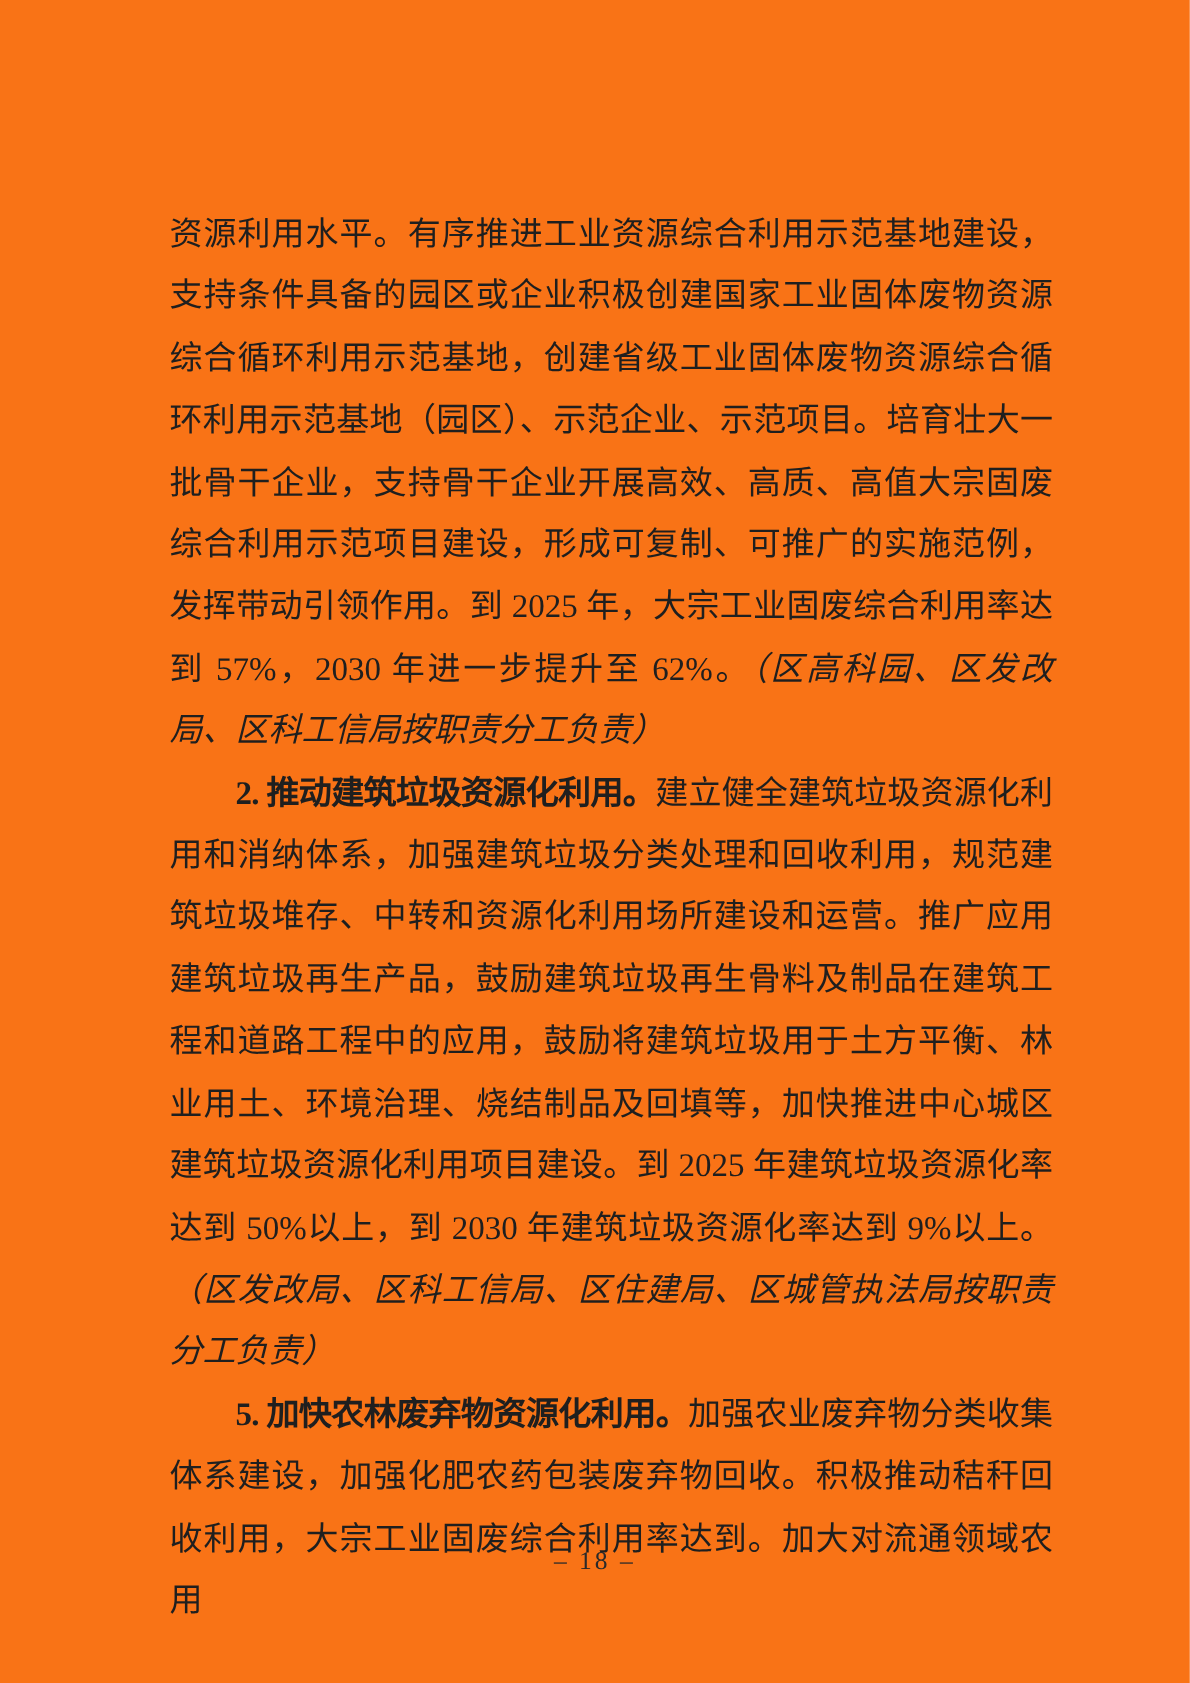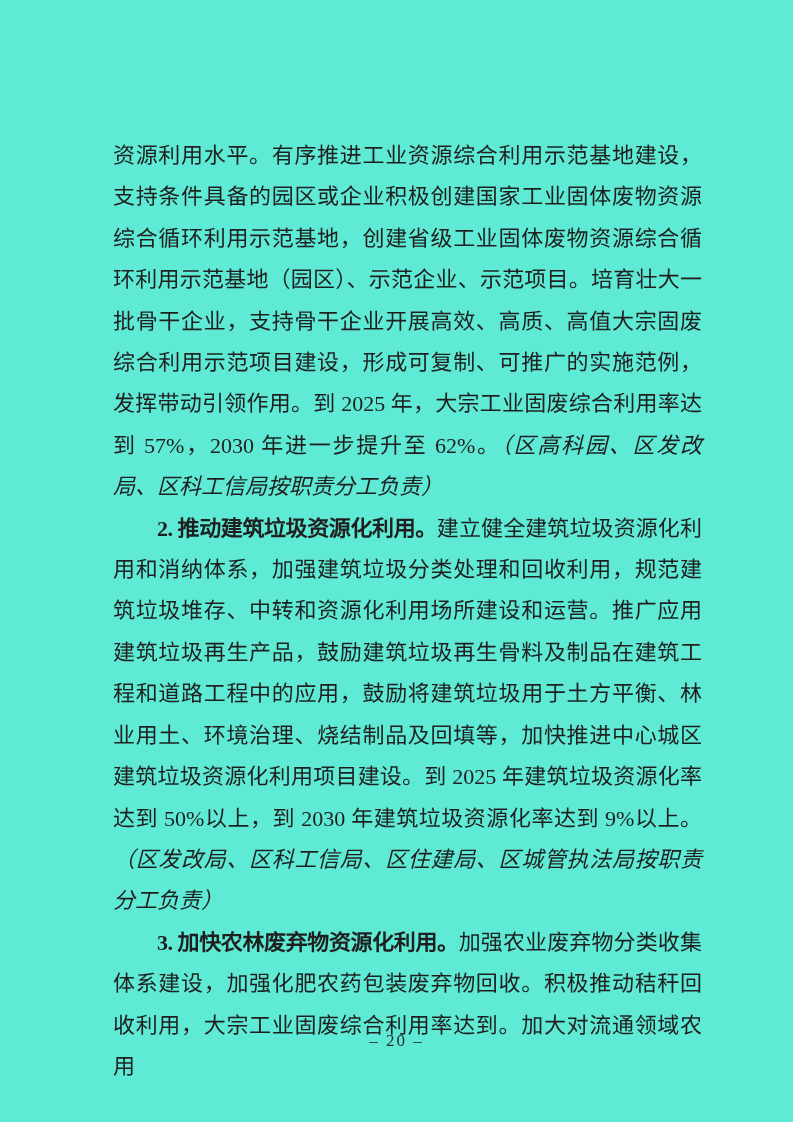--- a/index.html
+++ b/index.html
@@ -10,21 +10,21 @@
     width: 793px;
     height: 1122px;
     position: relative;
     background: #ffffff;
     font-family: "Liberation Serif", "DejaVu Serif", serif;
     overflow: hidden;
   }
   .page {
     position: absolute;
     inset: 0;
-    background: #5eead4;
+    background: #f97316;
     font-family: Liberation Serif, serif;
   }
   .text-block {
     position: absolute;
     left: 113px;
     top: 135px;
     width: 589px;
     color: #1f1f1f;
     font-size: 22px;
     line-height: 41.4px;
@@ -68,21 +68,21 @@
 <body>
 
 <div class="page">
 
   <main class="text-block">
 
     <p class="para"><span class="seg normal">资源利用水平。有序推进工业资源综合利用示范基地建设，支持条件具备的园区或企业积极创建国家工业固体废物资源综合循环利用示范基地，创建省级工业固体废物资源综合循环利用示范基地（园区）、示范企业、示范项目。培育壮大一批骨干企业，支持骨干企业开展高效、高质、高值大宗固废综合利用示范项目建设，形成可复制、可推广的实施范例，发挥带动引领作用。到 2025 年，大宗工业固废综合利用率达到 57%，2030 年进一步提升至 62%。</span><span class="seg kaiti">（区高科园、区发改局、区科工信局按职责分工负责）</span></p>
 
     <p class="para indent"><span class="seg bold">2. 推动建筑垃圾资源化利用。</span><span class="seg normal">建立健全建筑垃圾资源化利用和消纳体系，加强建筑垃圾分类处理和回收利用，规范建筑垃圾堆存、中转和资源化利用场所建设和运营。推广应用建筑垃圾再生产品，鼓励建筑垃圾再生骨料及制品在建筑工程和道路工程中的应用，鼓励将建筑垃圾用于土方平衡、林业用土、环境治理、烧结制品及回填等，加快推进中心城区建筑垃圾资源化利用项目建设。到 2025 年建筑垃圾资源化率达到 50%以上，到 2030 年建筑垃圾资源化率达到 9%以上。</span><span class="seg kaiti">（区发改局、区科工信局、区住建局、区城管执法局按职责分工负责）</span></p>
 
-    <p class="para indent"><span class="seg bold">3. 加快农林废弃物资源化利用。</span><span class="seg normal">加强农业废弃物分类收集体系建设，加强化肥农药包装废弃物回收。积极推动秸秆回收利用，大宗工业固废综合利用率达到。加大对流通领域农用</span></p>
+    <p class="para indent"><span class="seg bold">5. 加快农林废弃物资源化利用。</span><span class="seg normal">加强农业废弃物分类收集体系建设，加强化肥农药包装废弃物回收。积极推动秸秆回收利用，大宗工业固废综合利用率达到。加大对流通领域农用</span></p>
 
   </main>
 
   <footer class="page-footer">
-    <span class="page-number">– 20 –</span>
+    <span class="page-number">– 18 –</span>
   </footer>
 
 </div>
 
 </body></html>

